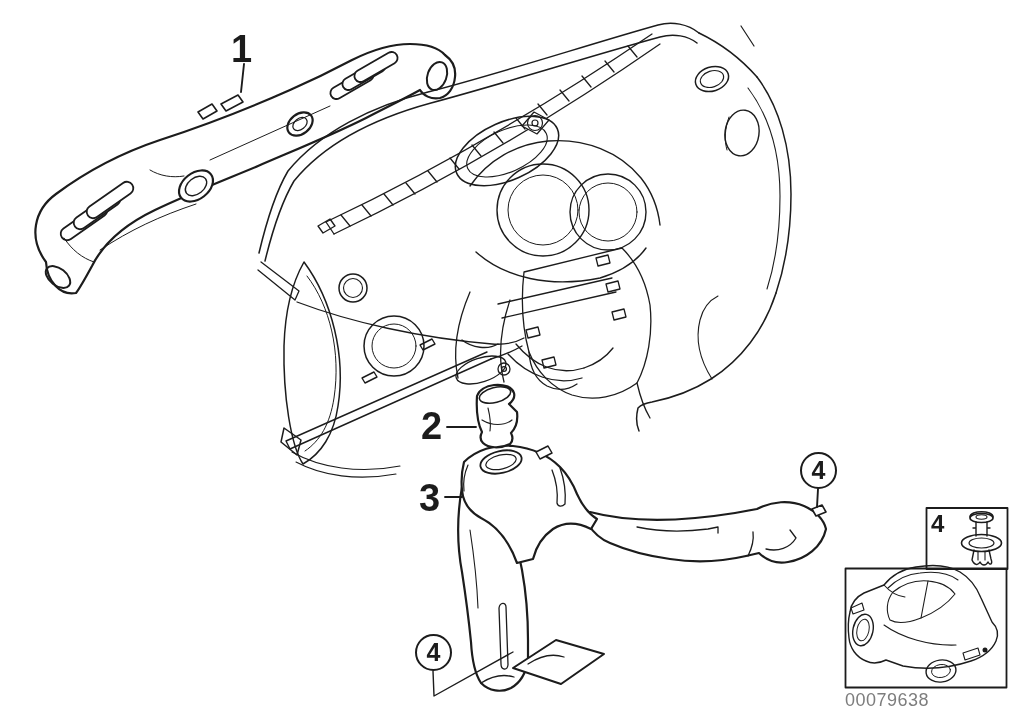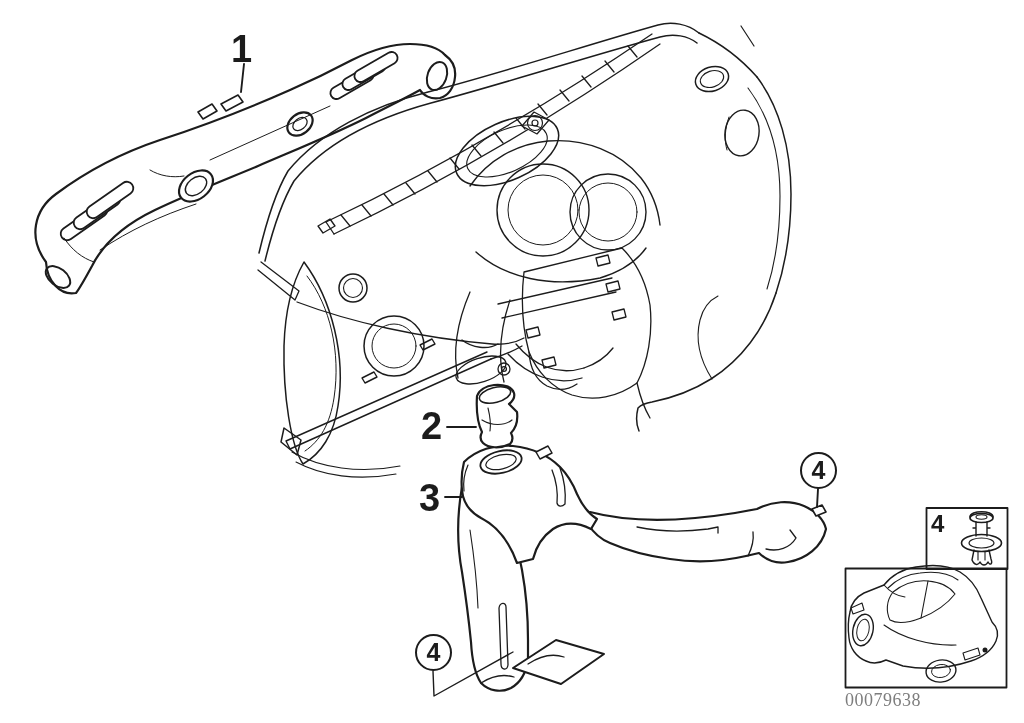--- a/index.html
+++ b/index.html
@@ -6,21 +6,21 @@
   .stage{position:relative;width:1024px;height:723px;background:#ffffff;overflow:hidden;
          font-family:"Liberation Sans","DejaVu Sans",sans-serif;}
   .stage svg{position:absolute;left:0;top:0;}
   .callout{position:absolute;font-weight:700;font-size:38px;line-height:1;color:#1c1c1c;
            letter-spacing:0;user-select:none;cursor:pointer;}
   .circled{position:absolute;width:37px;height:37px;border:2.6px solid #1c1c1c;border-radius:50%;
            background:#fff;display:flex;align-items:center;justify-content:center;
            font-weight:700;font-size:25px;color:#1c1c1c;box-sizing:border-box;cursor:pointer;}
   .inset-num{position:absolute;font-weight:700;font-size:24px;line-height:1;color:#1c1c1c;cursor:pointer;}
   .part-number{position:absolute;left:845px;top:690px;font-size:18px;color:#7d7d7d;
-               letter-spacing:0.5px;font-family:Liberation Serif, serif;}
+               letter-spacing:0.5px;}
   path,ellipse,circle,rect,line{vector-effect:non-scaling-stroke;}
 </style>
 </head>
 <body>
 
 <div class="stage">
 
 <svg width="1024" height="723" viewBox="0 0 1024 723" fill="none" stroke="#1c1c1c" stroke-linecap="round" stroke-linejoin="round">
 
   <g>

